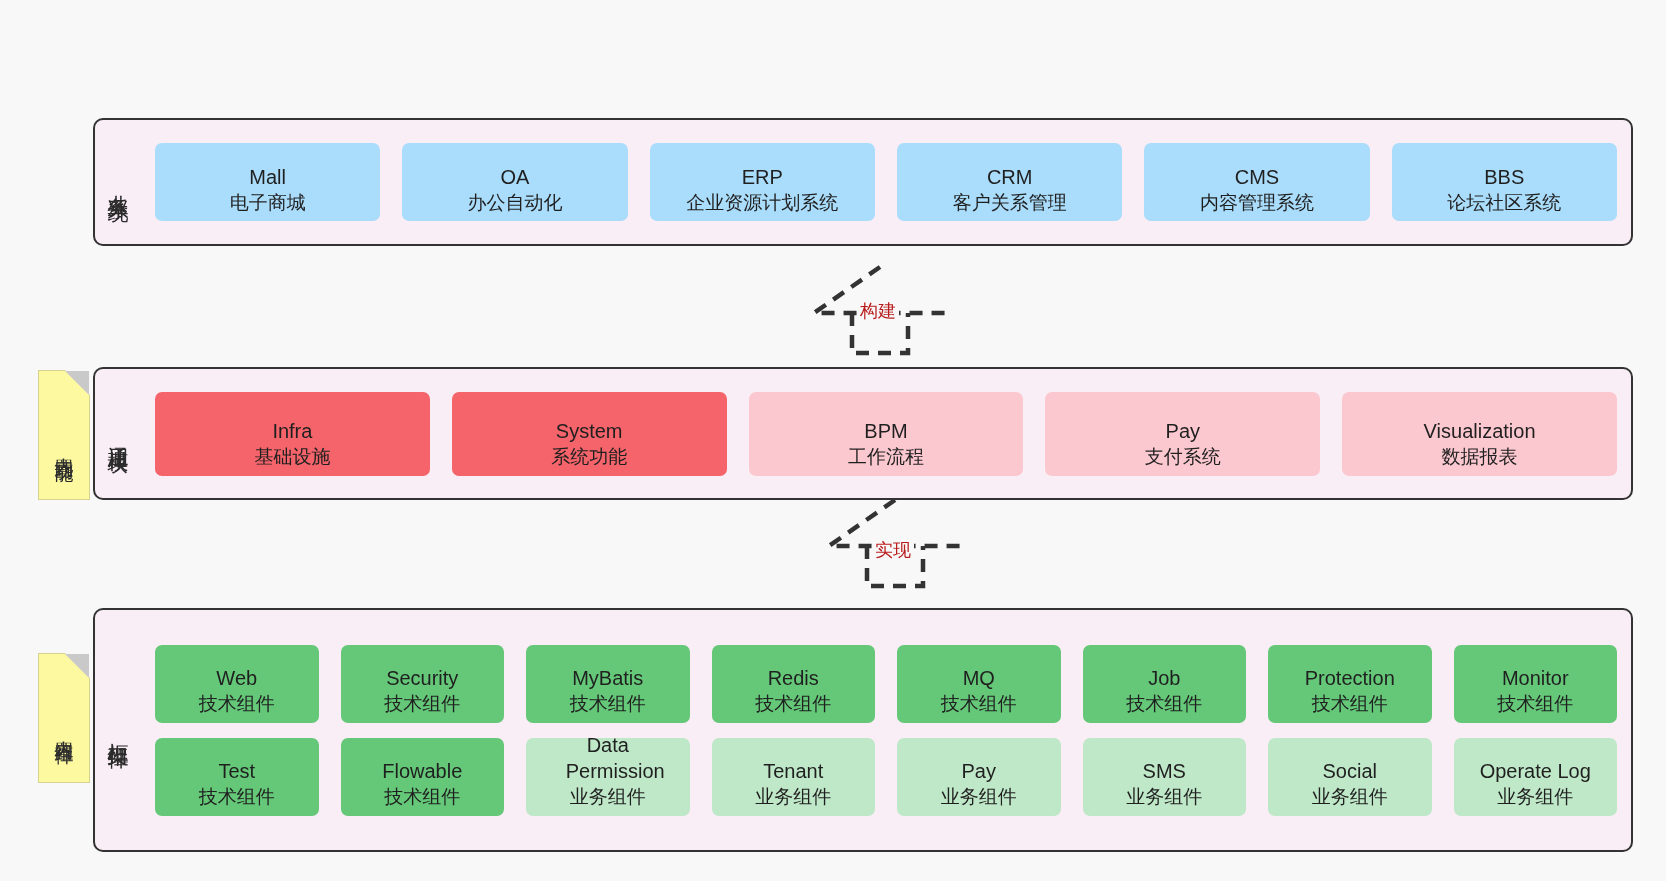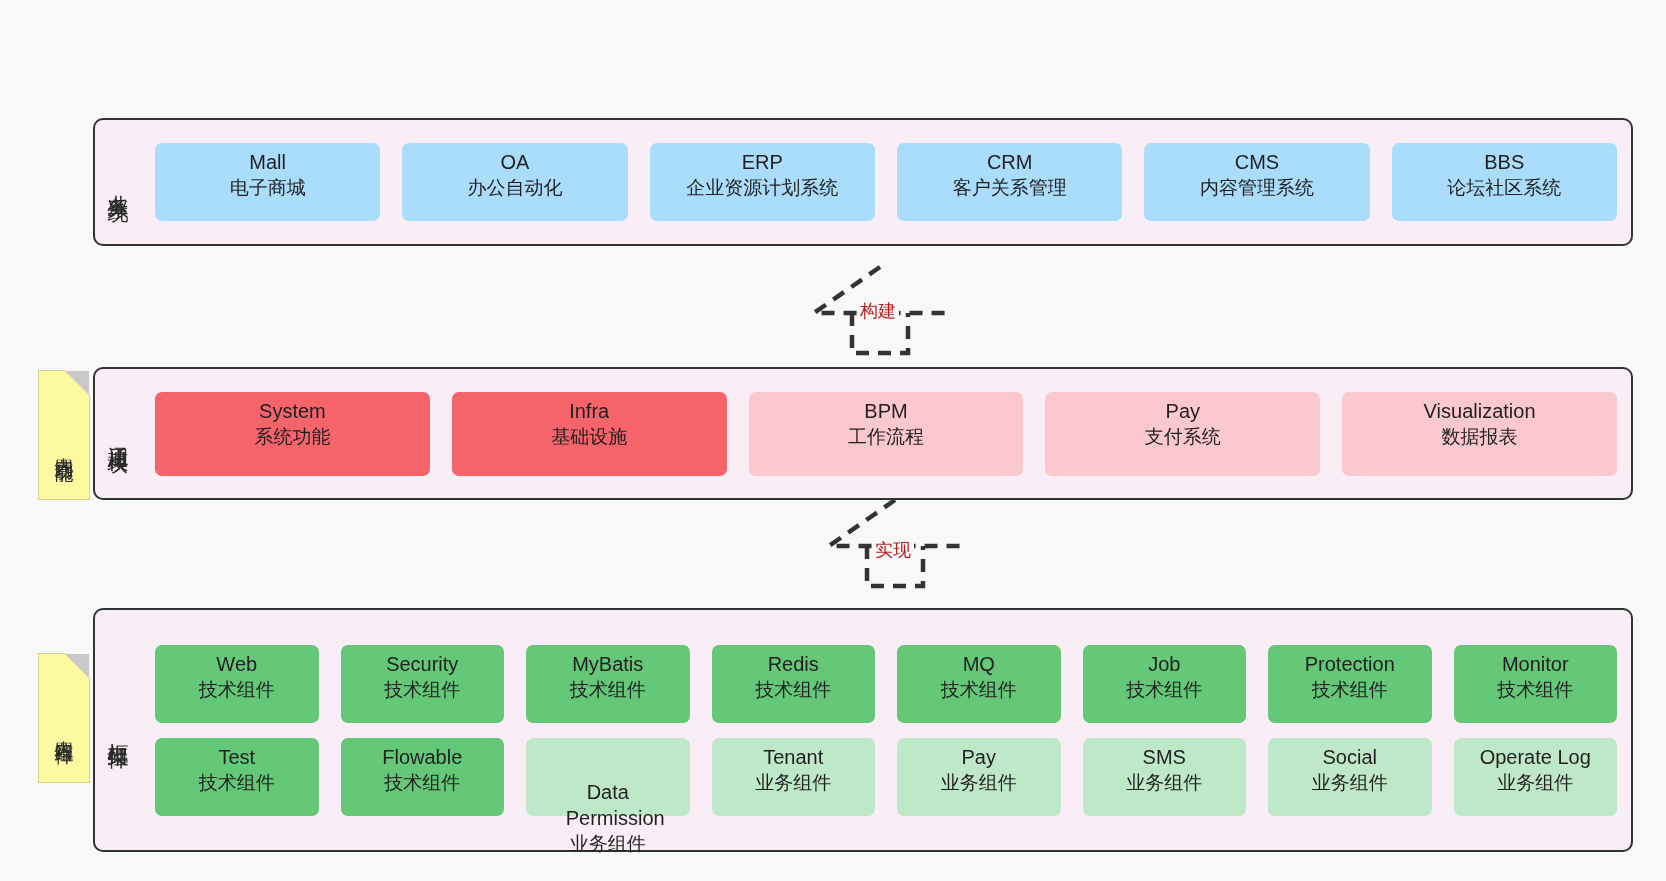--- a/index.html
+++ b/index.html
@@ -53,21 +53,21 @@
     gap: 22px;
   }
 
   
   .card {
     flex: 1 1 0;
     border-radius: 7px;
     display: flex;
     flex-direction: column;
     align-items: center;
-    justify-content: flex-start;
+    justify-content: flex-end;
     text-align: center;
     line-height: 1.32;
     color: #1f1f1f;
     padding: 6px 4px;
   }
   .card .t1 { font-size: 20px; }
   .card .t2 { font-size: 19px; }
 
   .c-blue       { background: #aadcfb; }
   .c-red        { background: #f4646a; }
@@ -172,26 +172,26 @@
     <span class="fold-cut"></span>
     <span class="fold"></span>
     <span>内置功能</span>
   </div>
 
   <div class="layer" id="layer-module" style="left:93px; top:367px; width:1540px; height:133px;">
     <div class="layer-title">通用模块</div>
     <div class="layer-body">
       <div class="row">
         <div class="card c-red mod-card">
+          <span class="t1">Infra</span>
+          <span class="t2">基础设施</span>
+        </div>
+        <div class="card c-red mod-card">
           <span class="t1">System</span>
           <span class="t2">系统功能</span>
-        </div>
-        <div class="card c-red mod-card">
-          <span class="t1">Infra</span>
-          <span class="t2">基础设施</span>
         </div>
         <div class="card c-pink mod-card">
           <span class="t1">BPM</span>
           <span class="t2">工作流程</span>
         </div>
         <div class="card c-pink mod-card">
           <span class="t1">Pay</span>
           <span class="t2">支付系统</span>
         </div>
         <div class="card c-pink mod-card">

